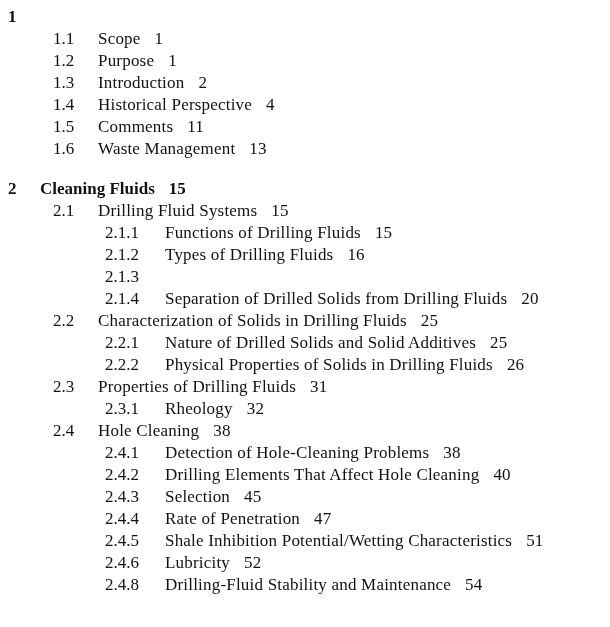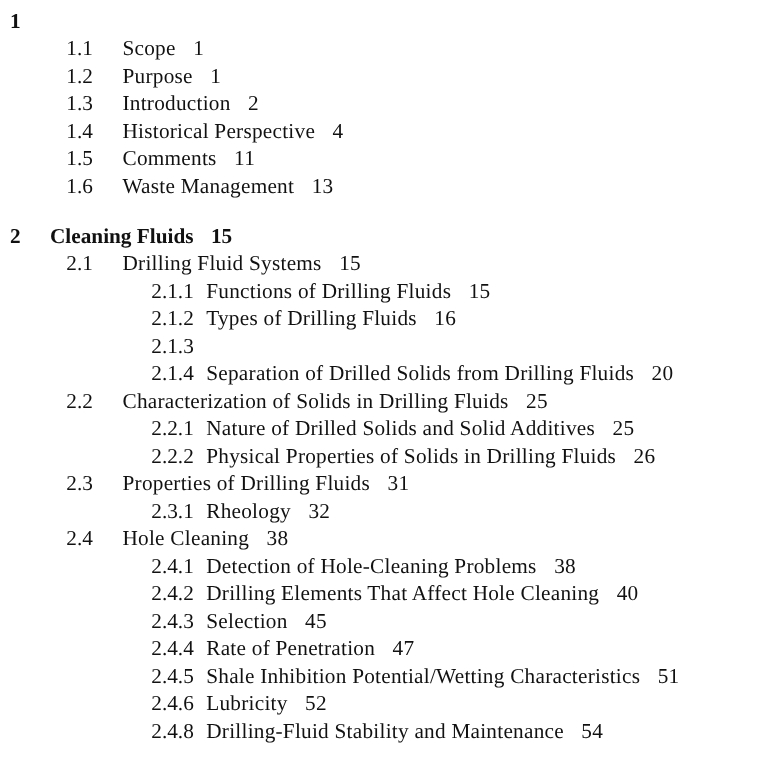--- a/index.html
+++ b/index.html
@@ -11,21 +11,21 @@
     .toc { position: absolute; left: 0; top: 6px; width: 610px; }
     .line {
       position: relative; height: 22px; line-height: 22px;
       font-size: 17px; white-space: nowrap;
     }
     .chapter { font-weight: bold; font-size: 17px; }
     .chapter .num { position: absolute; left: 8px; }
     .chapter .title { position: absolute; left: 40px; }
     .section .num { position: absolute; left: 53px; }
     .section .title { position: absolute; left: 98px; letter-spacing: 0.2px; }
-    .subsection .num { position: absolute; left: 105px; margin-left: 16px; }
+    .subsection .num { position: absolute; left: 105px; }
     .subsection .title { position: absolute; left: 165px; letter-spacing: 0.2px; }
     .page { margin-left: 14px; }
     .gap { height: 18px; }
   </style>
 </head>
 <body>
 
 <div class="toc">
 
   <div class="line chapter">

